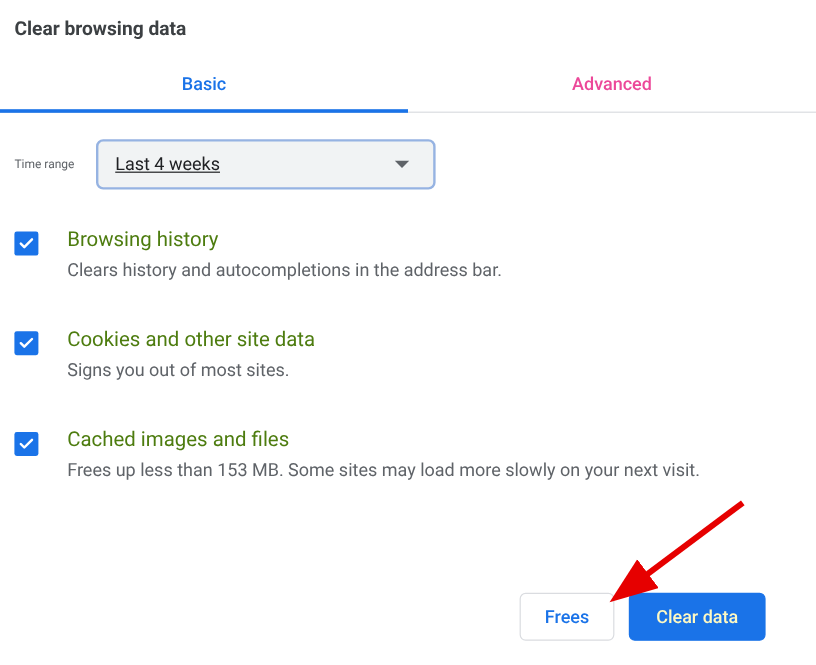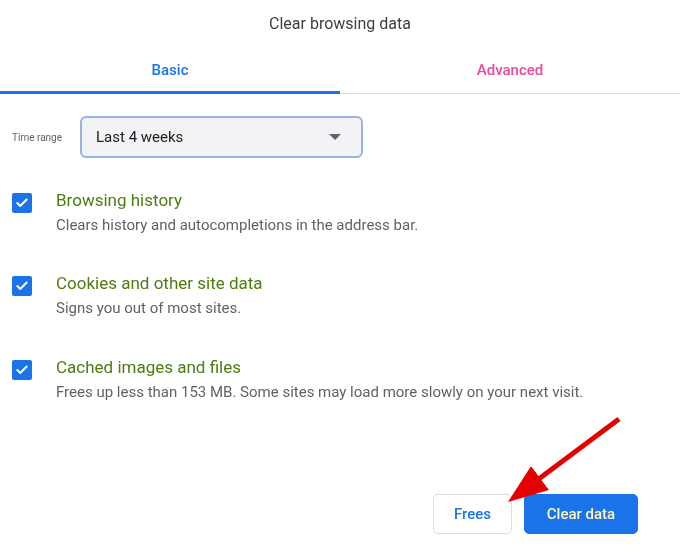--- a/index.html
+++ b/index.html
@@ -9,22 +9,21 @@
       color: #202124;
       background: #fff;
       width: 680px;
       height: 554px;
       position: relative;
     }
     .dialog-title {
       font-size: 16px;
       color: #3c4043;
       padding: 14px 12px 8px 12px;
-      font-weight: 400;
-      text-align: center;
+      font-weight: 700;
     }
     .tabs {
       display: flex;
       border-bottom: 1px solid #dadce0;
       margin-top: 6px;
     }
     .tab {
       flex: 1;
       text-align: center;
       padding: 14px 0 14px 0;
@@ -68,20 +67,21 @@
       border-radius: 6px;
       display: flex;
       align-items: center;
       padding: 0 14px;
       cursor: pointer;
     }
     .select-value {
       flex: 1;
       color: #202124;
       font-size: 15px;
+      text-decoration: underline;
     }
     .select-arrow {
       width: 0; height: 0;
       border-left: 6px solid transparent;
       border-right: 6px solid transparent;
       border-top: 6px solid #5f6368;
       margin-right: 6px;
     }
     .check-row {
       display: flex;

